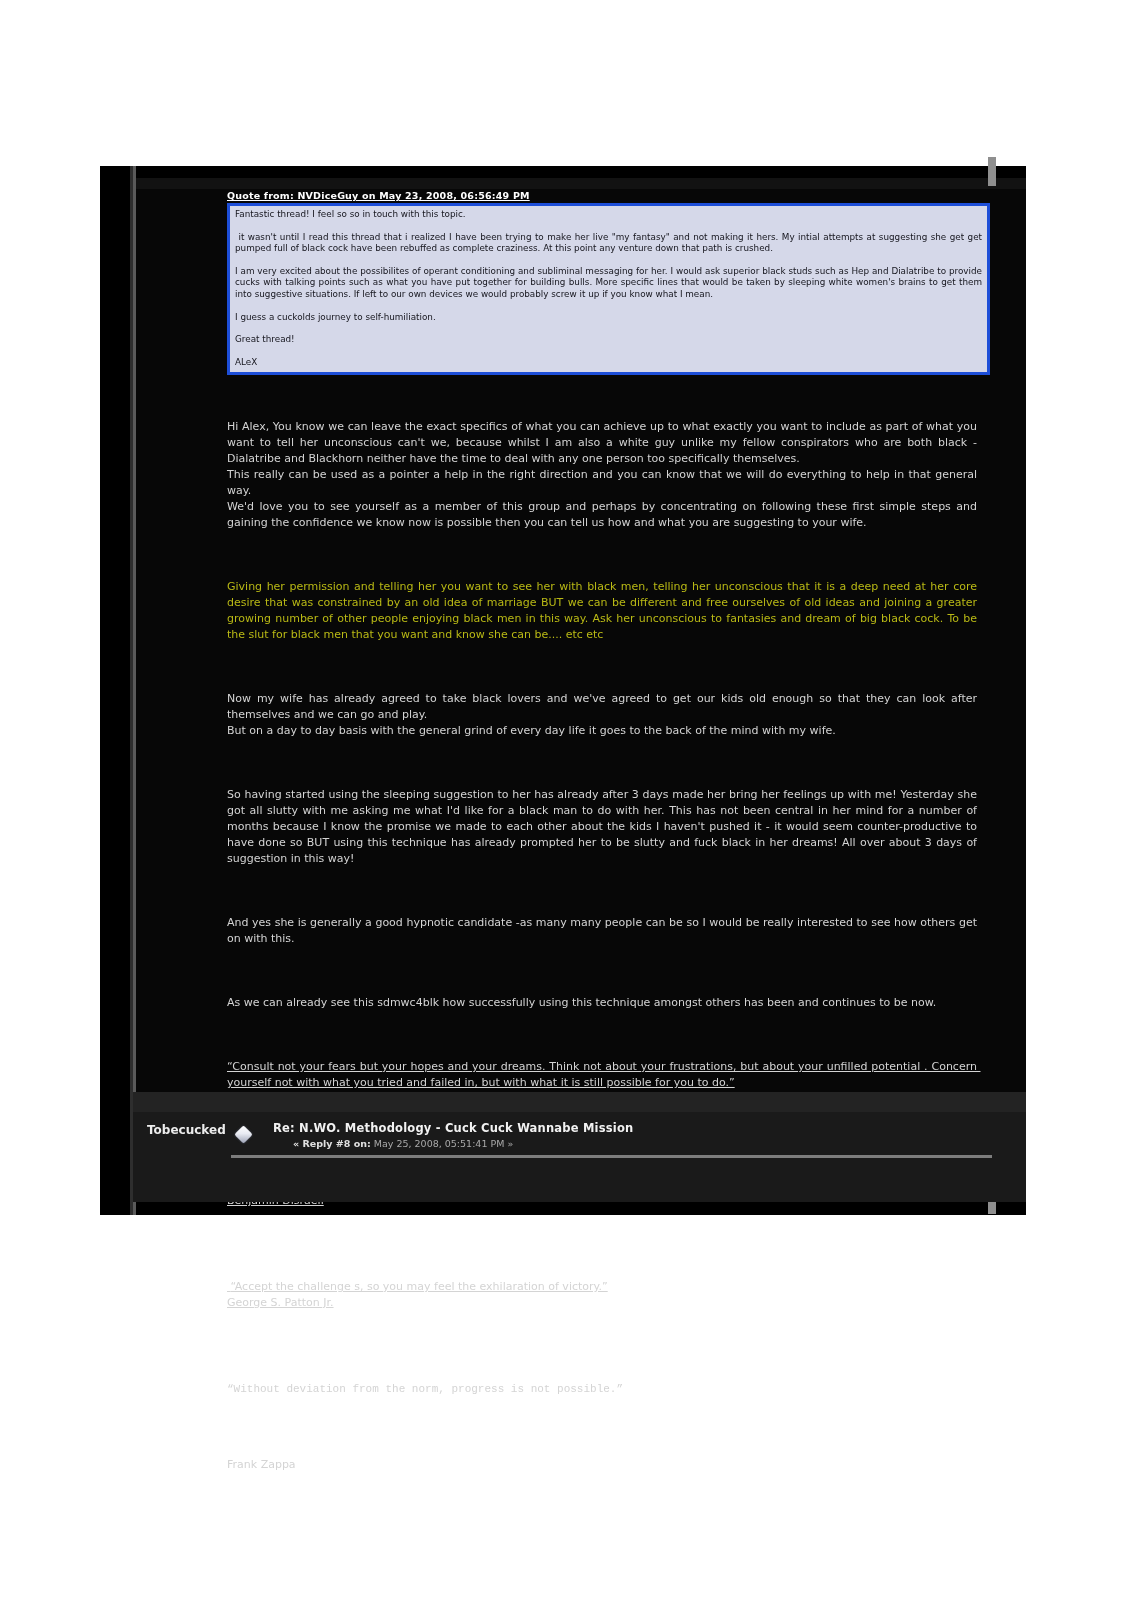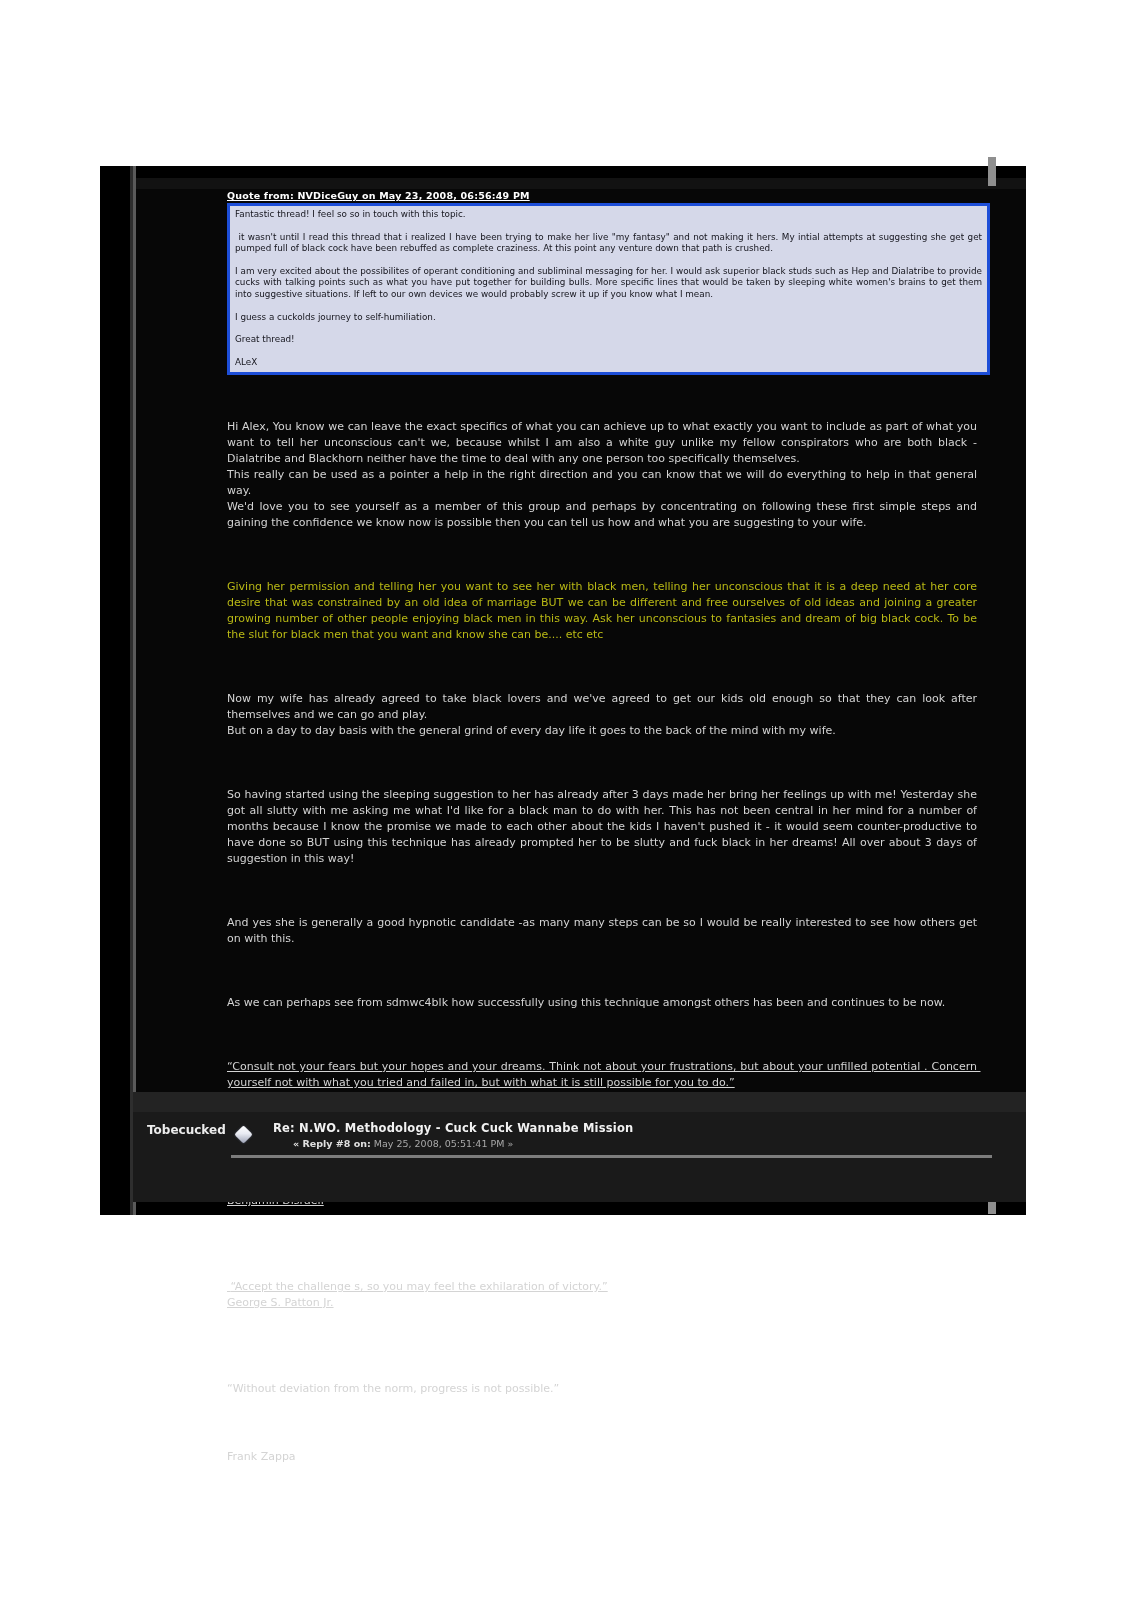--- a/index.html
+++ b/index.html
@@ -22,21 +22,21 @@
   .quote-box{position:absolute;left:127px;top:37px;width:763px;box-sizing:border-box;
              background:#d5d8e9;border:3px solid #1d4ed8;color:#15151d;
              font-size:8.8px;line-height:11.4px;padding:3px 5px;
              text-align:justify;white-space:pre-wrap;}
   .post-body{position:absolute;left:127px;top:221px;width:750px;
              font-size:11px;line-height:16px;color:#d4d4d4;
              text-align:justify;white-space:pre-wrap;}
   .para{margin:0 0 16px 0;}
   .para.accent{color:#b9b915;}
   .para.m38{margin-bottom:38px;text-decoration:underline;}
-  .para.m28{margin-bottom:20px;}
+  .para.m28{margin-bottom:28px;font-family:Liberation Mono, monospace;}
   .para.m0{margin-bottom:0;}
 
   
   .post-sep-band{position:absolute;left:33px;top:926px;width:893px;height:20px;background:#232323;}
   .post2-header{position:absolute;left:33px;top:946px;width:893px;height:90px;background:#1a1a1a;}
   .author-name{position:absolute;left:47px;top:957px;font-size:12px;font-weight:bold;
                color:#ececec;cursor:pointer;}
   .post-icon{position:absolute;left:137px;top:962px;width:13px;height:13px;
              transform:rotate(45deg);border-radius:2px;
              background:linear-gradient(135deg,#ffffff 0%,#e9ebf3 45%,#9aa0b4 100%);
@@ -74,22 +74,22 @@
 ALeX</div>
 
     <div class="post-body">
       <div class="para">Hi Alex, You know we can leave the exact specifics of what you can achieve up to what exactly you want to include as part of what you want to tell her unconscious can't we, because whilst I am also a white guy unlike my fellow conspirators who are both black - Dialatribe and Blackhorn neither have the time to deal with any one person too specifically themselves.
 This really can be used as a pointer a help in the right direction and you can know that we will do everything to help in that general way.
 We'd love you to see yourself as a member of this group and perhaps by concentrating on following these first simple steps and gaining the confidence we know now is possible then you can tell us how and what you are suggesting to your wife.</div>
       <div class="para accent">Giving her permission and telling her you want to see her with black men, telling her unconscious that it is a deep need at her core desire that was constrained by an old idea of marriage BUT we can be different and free ourselves of old ideas and joining a greater growing number of other people enjoying black men in this way. Ask her unconscious to fantasies and dream of big black cock. To be the slut for black men that you want and know she can be.... etc etc</div>
       <div class="para">Now my wife has already agreed to take black lovers and we've agreed to get our kids old enough so that they can look after themselves and we can go and play.
 But on a day to day basis with the general grind of every day life it goes to the back of the mind with my wife.</div>
       <div class="para">So having started using the sleeping suggestion to her has already after 3 days made her bring her feelings up with me! Yesterday she got all slutty with me asking me what I'd like for a black man to do with her. This has not been central in her mind for a number of months because I know the promise we made to each other about the kids I haven't pushed it - it would seem counter-productive to have done so BUT using this technique has already prompted her to be slutty and fuck black in her dreams! All over about 3 days of suggestion in this way!</div>
-      <div class="para">And yes she is generally a good hypnotic candidate -as many many steps can be so I would be really interested to see how others get on with this.</div>
-      <div class="para">As we can perhaps see from sdmwc4blk how successfully using this technique amongst others has been and continues to be now.</div>
+      <div class="para">And yes she is generally a good hypnotic candidate -as many many people can be so I would be really interested to see how others get on with this.</div>
+      <div class="para">As we can already see this sdmwc4blk how successfully using this technique amongst others has been and continues to be now.</div>
       <div class="para m38">“Consult not your fears but your hopes and your dreams. Think not about your frustrations, but about your unfilled potential . Concern yourself not with what you tried and failed in, but with what it is still possible for you to do.”
 Pope John XXIII</div>
       <div class="para m38">“The secret to success is constancy to purpose.”
 Benjamin Disraeli</div>
       <div class="para m38"> “Accept the challenge s, so you may feel the exhilaration of victory.”
 George S. Patton Jr.</div>
       <div class="para m28">“Without deviation from the norm, progress is not possible.”</div>
       <div class="para m0">Frank Zappa</div>
     </div>
 

